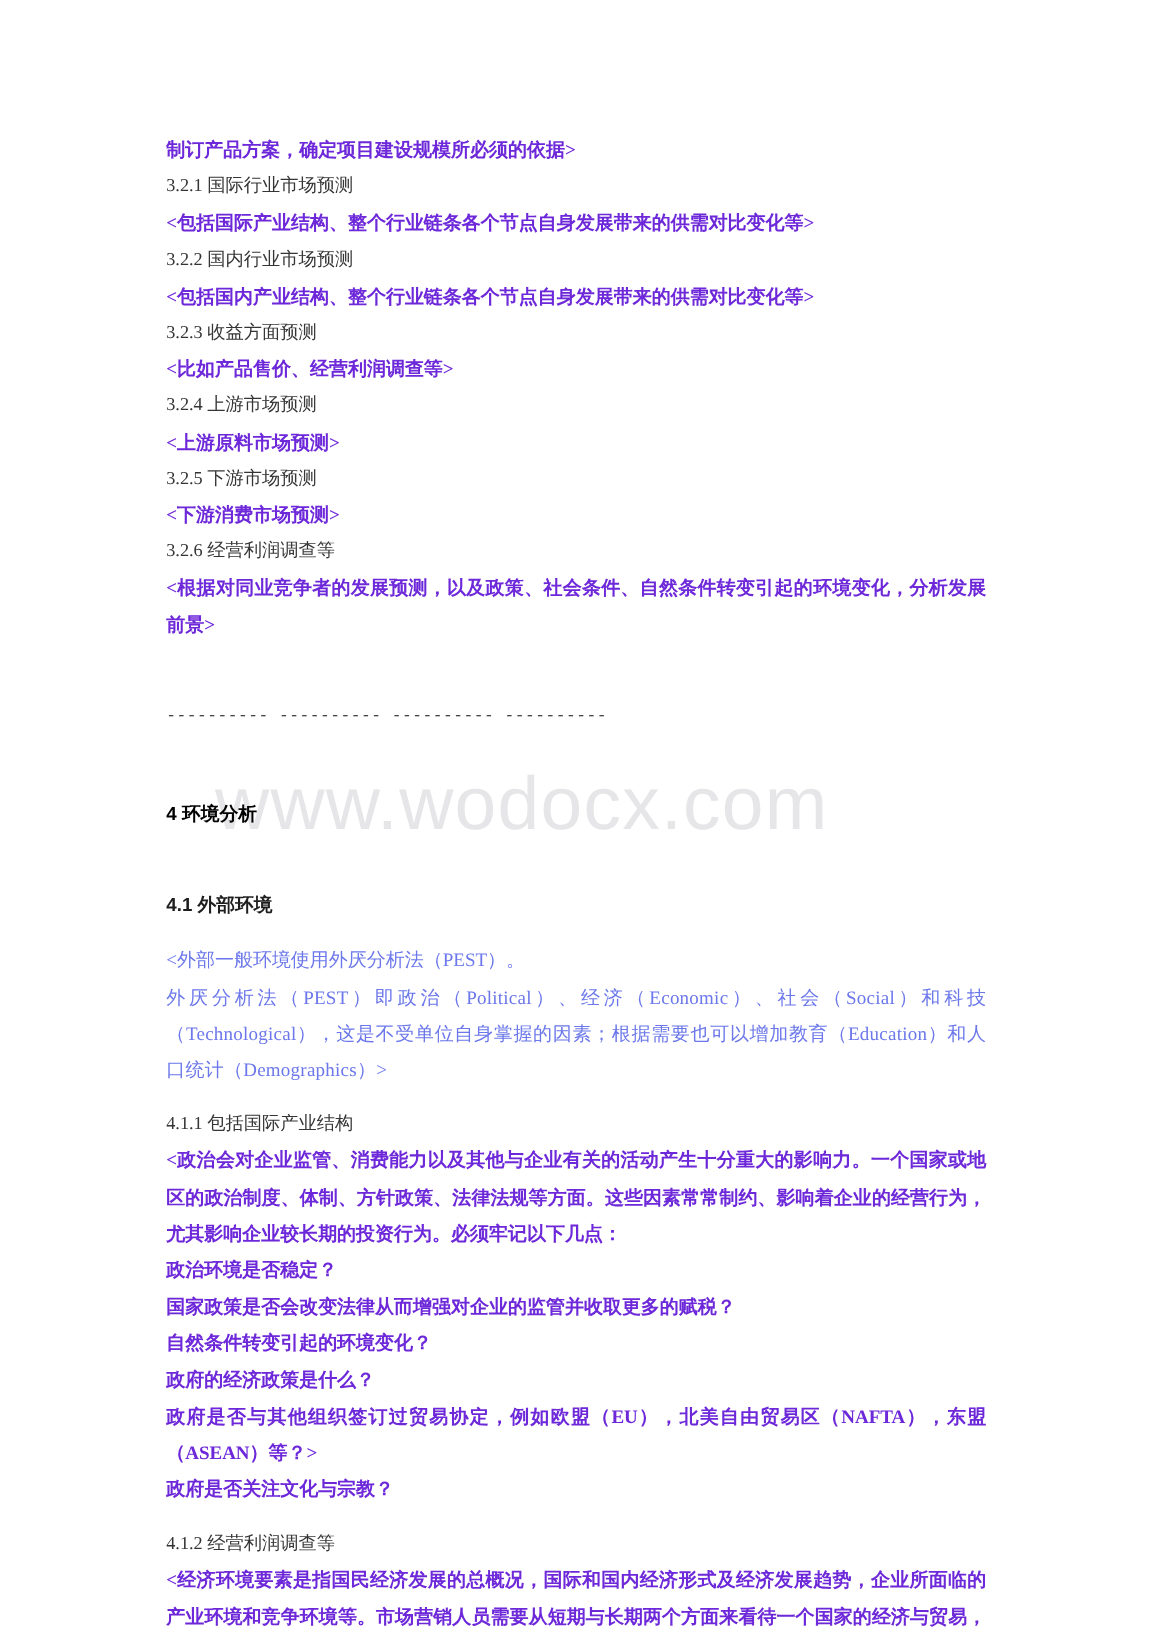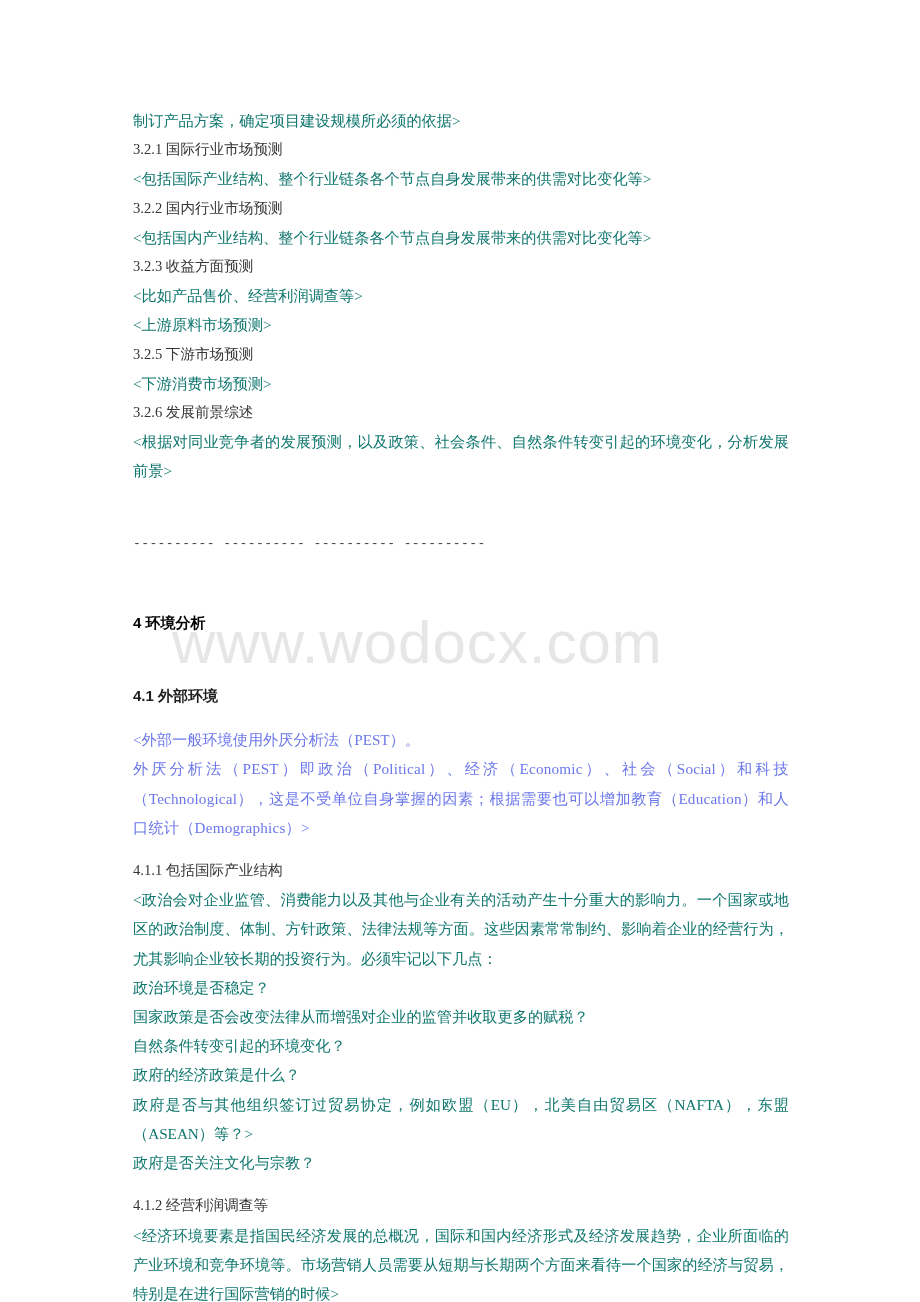--- a/index.html
+++ b/index.html
@@ -61,23 +61,23 @@
 
   
   .num {
     color: #353535;
     font-family: Liberation Serif, serif;
     font-size: 14.6px;
   }
 
   
   .blue {
-    color: #0f766e;
+    color: #6d28d9;
     font-family: "Liberation Serif", "DejaVu Serif", serif;
-    font-weight: 400;
+    font-weight: 700;
   }
 
   .blue-light {
     color: #6b77ea;
     font-family: "Liberation Serif", "DejaVu Serif", serif;
     font-weight: 400;
   }
 
   .sep {
     color: #3d3d3d;
@@ -125,26 +125,27 @@
 
     <p class="ln num">3.2.1  国际行业市场预测</p>
     <p class="ln blue">&lt;包括国际产业结构、整个行业链条各个节点自身发展带来的供需对比变化等&gt;</p>
 
     <p class="ln num">3.2.2  国内行业市场预测</p>
     <p class="ln blue">&lt;包括国内产业结构、整个行业链条各个节点自身发展带来的供需对比变化等&gt;</p>
 
     <p class="ln num">3.2.3  收益方面预测</p>
     <p class="ln blue">&lt;比如产品售价、经营利润调查等&gt;</p>
 
+    <p class="ln num">3.2.4  上游市场预测</p>
     <p class="ln blue">&lt;上游原料市场预测&gt;</p>
 
     <p class="ln num">3.2.5  下游市场预测</p>
     <p class="ln blue">&lt;下游消费市场预测&gt;</p>
 
-    <p class="ln num">3.2.6  发展前景综述</p>
+    <p class="ln num">3.2.6  经营利润调查等</p>
     <p class="ln blue">&lt;根据对同业竞争者的发展预测，以及政策、社会条件、自然条件转变引起的环境变化，分析发展前景&gt;</p>
 
     <div class="spacer-lg"></div>
 
     <p class="sep">---------- ---------- ---------- ----------</p>
 
     <div class="spacer-md"></div>
 
     <p class="h1">4  环境分析</p>
 

